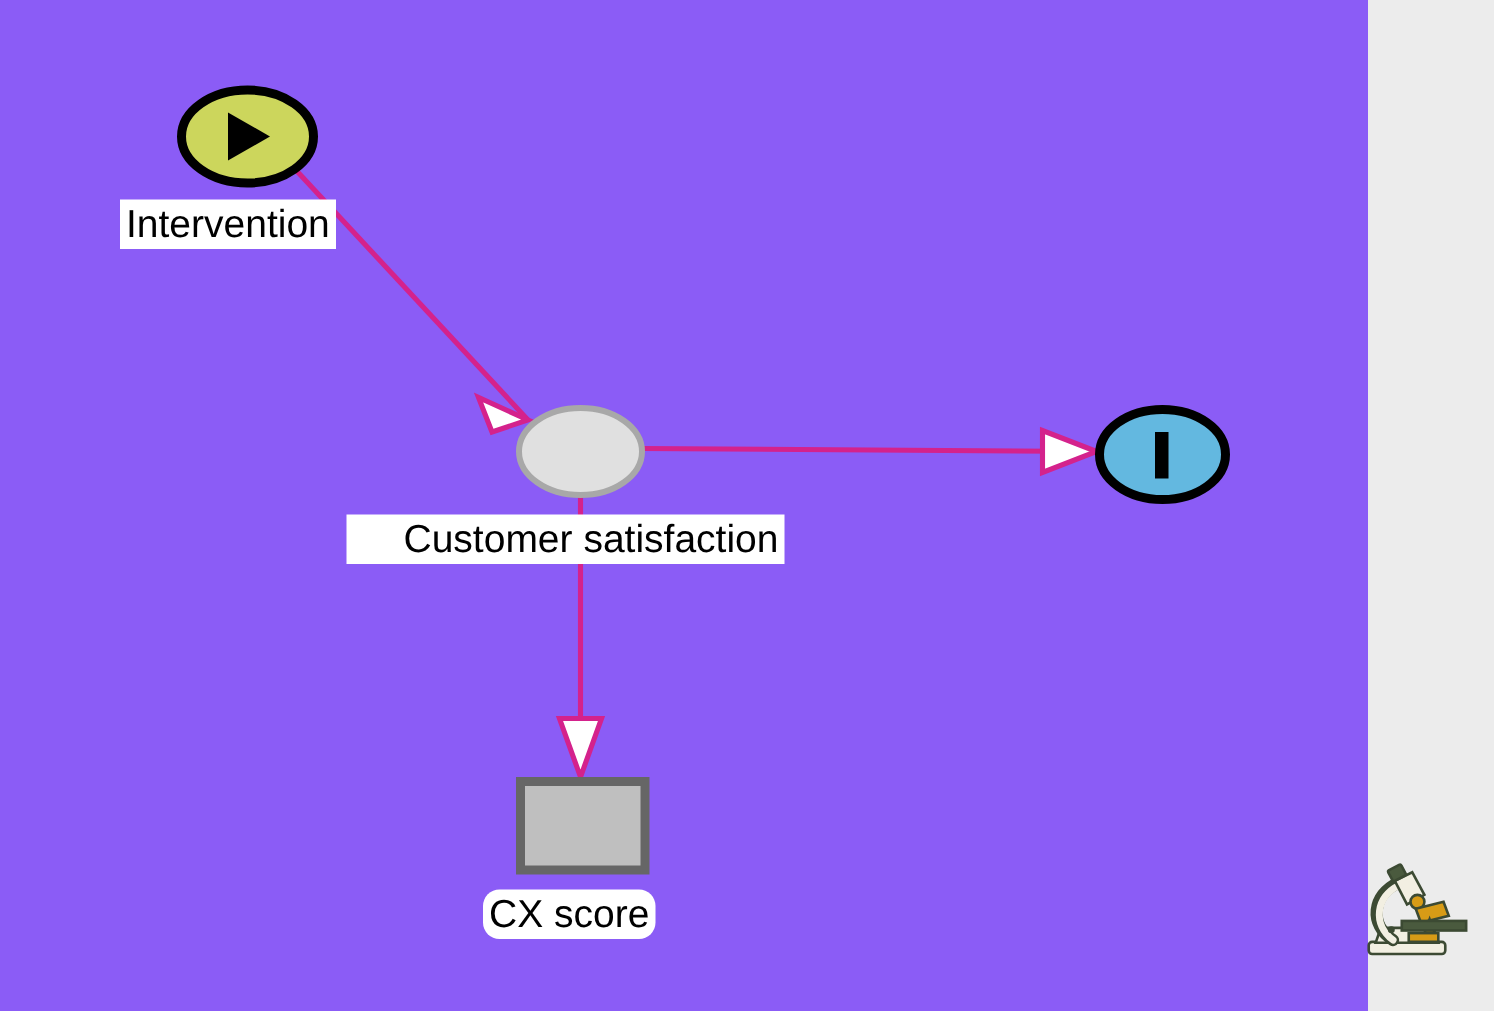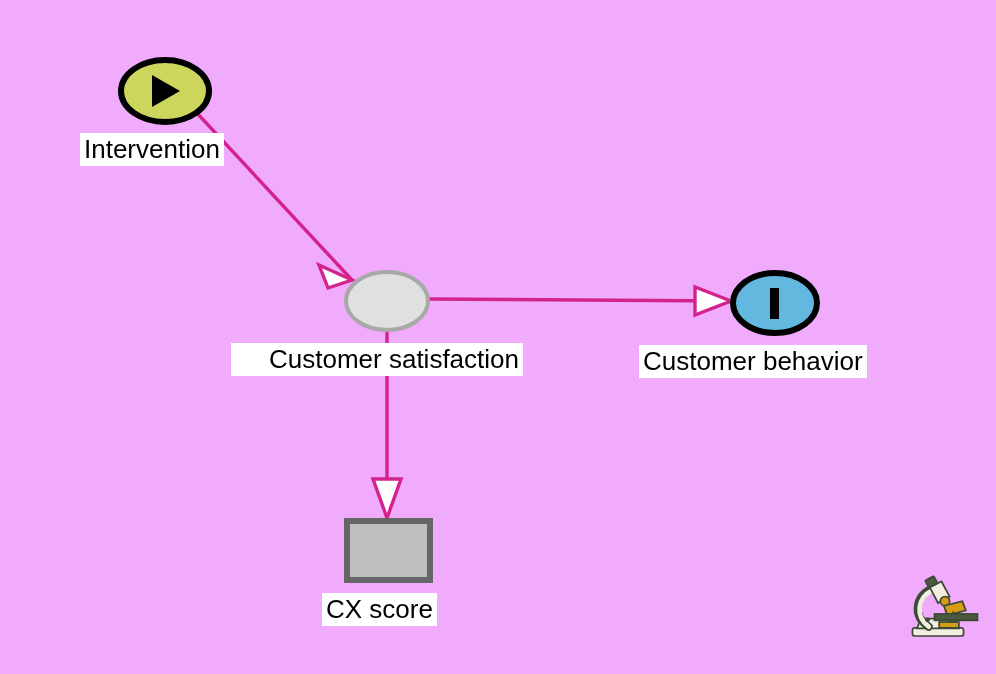--- a/index.html
+++ b/index.html
@@ -8,23 +8,23 @@
   }
   body {
     width: 996px;
     height: 674px;
     background: #ececec;
     font-family: "Liberation Sans", sans-serif;
     overflow: hidden;
   }
   #canvas {
     position: relative;
-    width: 996px;
+    width: 912px;
     height: 674px;
-    background: #f0abfc;
+    background: #8b5cf6;
   }
   #diagram-svg {
     position: absolute;
     left: 0;
     top: 0;
     width: 996px;
     height: 674px;
   }
   .node-label {
     position: absolute;
@@ -33,21 +33,21 @@
     font-family: "Liberation Sans", sans-serif;
     font-size: 26px;
     line-height: 30px;
     white-space: nowrap;
     padding: 1px 4px 2px 4px;
     letter-spacing: 0px;
   }
   #label-intervention { left: 80px;  top: 133px; }
   #label-satisfaction { left: 231px; top: 343px; padding-left: 38px; }
   #label-behavior     { left: 639px; top: 345px; }
-  #label-cxscore      { left: 322px; top: 593px; }
+  #label-cxscore      { left: 322px; top: 593px; border-radius: 11px; }
 
   #microscope-icon {
     position: absolute;
     left: 909px;
     top: 578px;
     width: 58px;
     height: 64px;
   }
 </style>
 </head>
@@ -120,17 +120,16 @@
       <rect x="52" y="76" width="34" height="10" fill="#d79b16" stroke="#3c4a33" stroke-width="3"></rect>
       <circle cx="32" cy="72" r="4" fill="#3c4a33"></circle>
     </g>
 
   </svg>
 
   <div class="node-label" id="label-intervention">Intervention</div>
 
   <div class="node-label" id="label-satisfaction">Customer satisfaction</div>
 
-  <div class="node-label" id="label-behavior">Customer behavior</div>
 
   <div class="node-label" id="label-cxscore">CX score</div>
 
 </div>
 
 </body></html>

